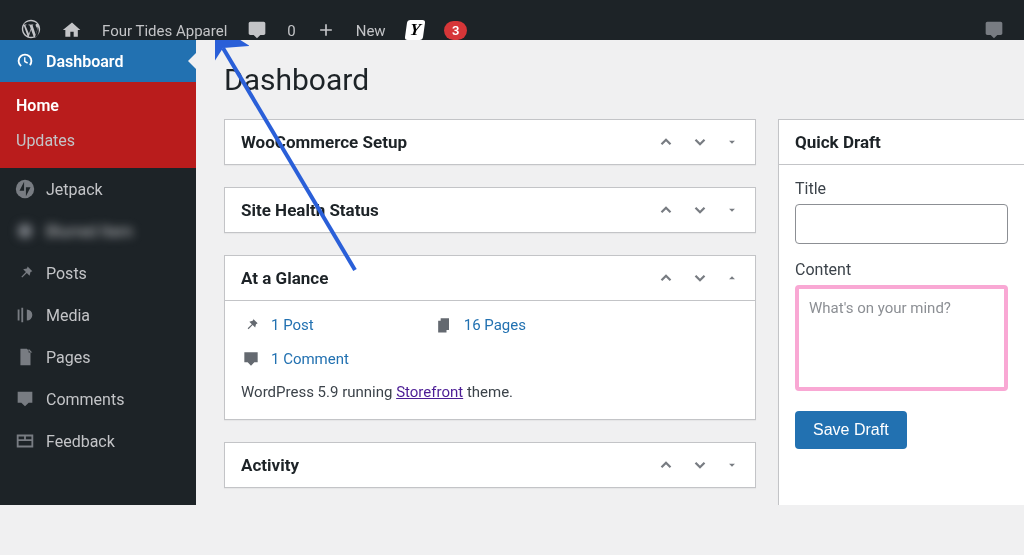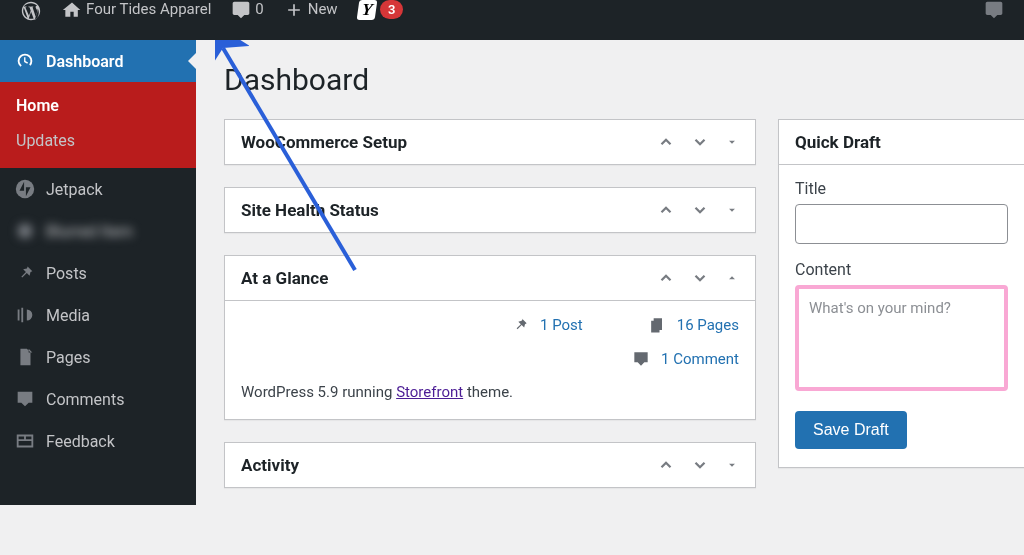--- a/index.html
+++ b/index.html
@@ -1,19 +1,19 @@
 <!DOCTYPE html>
 <html><head>
 <meta charset="utf-8">
 <style>
   * { box-sizing: border-box; margin: 0; padding: 0; }
   html,body { width: 1024px; height: 555px; font-family: -apple-system, BlinkMacSystemFont, "Segoe UI", Roboto, sans-serif; overflow: hidden; background:#f0f0f1; }
   
   .adminbar { height:40px; background:#1d2327; color:#c3c4c7; display:flex; align-items:center; padding:0 10px; font-size:15px; }
-  .adminbar .ab-item { display:flex; align-items:flex-start; gap:4px; padding:0 10px; height:40px; cursor:pointer; }
+  .adminbar .ab-item { display:flex; align-items:flex-end; gap:20px; padding:0 10px; height:40px; cursor:pointer; }
   .ab-right { margin-left:auto; }
   .badge-red { background:#d63638; color:#fff; border-radius:10px; padding:2px 8px; font-size:13px; font-weight:600; }
   .yoast-box { background:#fff; color:#000; font-weight:700; font-style:italic; padding:0 4px; border-radius:3px; font-family:"Times New Roman",serif; font-size:17px; transform:skewX(-8deg); }
   
   .layout { display:flex; height:465px; }
   .sidebar { width:196px; background:#1d2327; color:#f0f0f1; font-size:16px; overflow:hidden; position:relative; }
   .menu-item { display:flex; align-items:center; gap:10px; padding:10px 14px; color:#c3c4c7; cursor:pointer; }
   .menu-item.current { background:#2271b1; color:#fff; font-weight:600; position:relative; }
   .menu-item.current::after {
     content:""; position:absolute; right:-1px; top:50%; transform:translateY(-50%);
@@ -22,28 +22,28 @@
   .submenu { background:#b91c1c; padding:6px 0 10px 0; }
   .submenu .sub-item { padding:8px 14px 8px 16px; color:#c3c4c7; cursor:pointer; font-size:16px; }
   .submenu .sub-item.active { color:#fff; font-weight:600; }
   .blur-item { filter: blur(5px); }
   .woo-badge { background:#7f54b3; color:#fff; font-size:10px; font-weight:700; padding:3px 4px; border-radius:3px; letter-spacing:0.5px; }
   
   .content { flex:1; padding:22px 0 0 28px; overflow:hidden; position:relative; }
   .page-title { font-size:30px; font-weight:400; color:#1d2327; margin-bottom:22px; }
   .columns { display:flex; gap:22px; }
   .col-left { width:532px; display:flex; flex-direction:column; gap:22px; }
-  .col-right { flex:1; display:flex; flex-direction:column; gap:22px; min-width:0; }
+  .col-right { flex:1; display:flex; flex-direction:row; gap:22px; min-width:0; }
   .postbox { background:#fff; border:1px solid #c3c4c7; box-shadow:0 1px 1px rgba(0,0,0,0.04); }
   .postbox-header { display:flex; align-items:center; padding:12px 16px; border-bottom:1px solid #c3c4c7; }
   .postbox-header.no-border { border-bottom:none; }
   .postbox-title { font-size:17px; font-weight:700; color:#1d2327; flex:1; }
   .handle-actions { display:flex; gap:16px; color:#787c82; align-items:center; }
   .inside { padding:14px 16px 18px; color:#3c434a; font-size:15px; }
-  .glance-row { display:flex; gap:64px; margin-bottom:14px;justify-content:flex-end; }
+  .glance-row { display:flex; gap:120px; margin-bottom:14px; }
   .glance-item { display:flex; align-items:center; gap:10px; color:#2271b1; cursor:pointer; }
   .glance-item .gicon { color:#646970; }
   .glance-text { color:#3c434a; }
   .glance-theme a { color:#4c1d95; text-decoration:underline; }
   .qd-label { font-size:16px; color:#3c434a; margin-bottom:6px; }
   .qd-input { width:100%; height:40px; border:1px solid #8c8f94; border-radius:4px; padding:0 10px; font-size:15px; }
   .qd-textarea { width:100%; height:106px; border:4px solid #f9a8d4; border-radius:4px; padding:10px; font-size:15px; font-family:inherit; resize:none; }
   .qd-textarea::placeholder { color:#8c8f94; }
   .btn-primary { background:#2271b1; color:#fff; border:none; padding:10px 18px; font-size:16px; border-radius:4px; cursor:pointer; }
   .arrow-annotation { position:absolute; left:215px; top:40px; pointer-events:none; z-index:50; }

